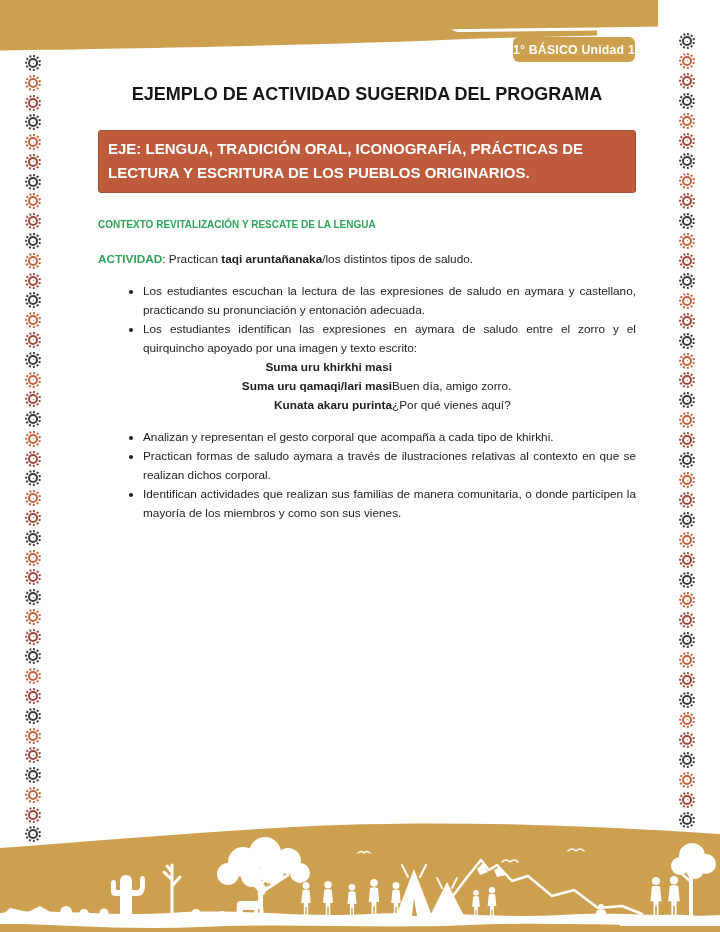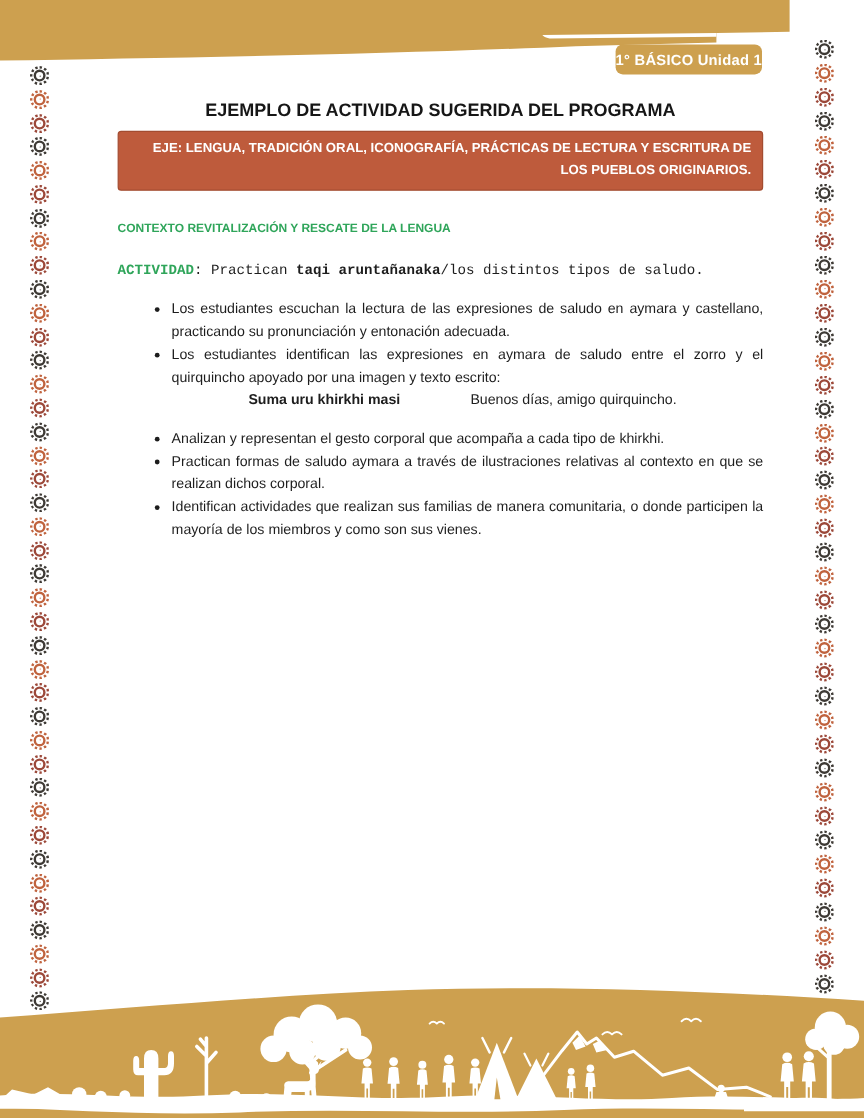--- a/index.html
+++ b/index.html
@@ -23,35 +23,35 @@
   }
   
   .motif-col{position:absolute;display:flex;flex-direction:column;justify-content:space-between;width:16px;}
   #left-col{left:25px;top:55px;height:788px;}
   #right-col{left:679px;top:33px;height:795px;}
   .motif{width:16px;height:16px;box-sizing:border-box;border:2px dotted var(--c);border-radius:50%;position:relative;flex:0 0 auto;}
   .motif::before{content:"";position:absolute;inset:1px;border:2px solid var(--c);border-radius:50%;}
   .motif::after{content:"";position:absolute;inset:5.5px;background:var(--c);border-radius:50%;}
   
   .content{position:absolute;left:98px;top:84px;width:538px;}
-  .doc-title{margin:0 0 8px 0;text-align:center;font-size:15px;font-weight:bold;color:#161616;}
+  .doc-title{margin:0 0 25px 0;text-align:center;font-size:18px;font-weight:bold;color:#161616;}
   .eje-banner{
     background:var(--orange,#BE5B3C);border:1px solid #a34c30;border-radius:3px;
-    color:#fff;font-weight:bold;font-size:11px;line-height:1.6;
-    padding:6px 9px 7px 9px;margin-bottom:26px;text-align:right;
+    color:#fff;font-weight:bold;font-size:15px;line-height:1.6;
+    padding:6px 9px 7px 9px;margin-bottom:26px;
   }
   .context-heading{color:var(--green,#2FA55A);font-weight:bold;font-size:10px;margin:0 0 22px 0;}
-  .activity-line{font-size:11.8px;margin:0 0 16px 0;font-family:Liberation Mono, monospace;}
+  .activity-line{font-size:11.8px;margin:0 0 16px 0;}
   .activity-label{color:var(--green,#2FA55A);font-weight:bold;}
   .bullets{margin:0;padding:0 0 0 45px;font-size:11.8px;line-height:19px;text-align:justify;}
   .bullets li{margin:0;padding:0;}
   .bullets li.gap-top{margin-top:13px;}
   .greets{margin:0 0 0 64px;text-align:left;}
   .greet-row{display:grid;grid-template-columns:185px 1fr;}
-  .greet-ay{font-weight:bold;}
+  .greet-ay{font-weight:bold;text-align:right;}
   
   #footer-svg{position:absolute;left:0;bottom:0;}
 </style>
 </head>
 <body>
 
 <svg id="header-svg" width="720" height="60" viewBox="0 0 720 60">
   <path class="tan" d="M0,0 H658 V26.5 L597,27.5 L597,35.5 L480,38.5 C330,45 140,48.5 0,50.5 Z"></path>
   <path class="wht" d="M452,29.2 L597,27.6 L597,30.6 L458,32 Q453,31 452,29.2 Z"></path>
 </svg>
@@ -156,21 +156,28 @@
 
   <ul class="bullets">
     <li>
       <span>Los estudiantes escuchan la lectura de las expresiones de saludo en aymara y castellano, practicando su pronunciación y entonación adecuada.</span>
     </li>
     <li>
       <span>Los estudiantes identifican las expresiones en aymara de saludo entre el zorro y el quirquincho apoyado por una imagen y texto escrito:</span>
       <div class="greets">
         <div class="greet-row">
           <span class="greet-ay">Suma uru khirkhi masi</span>
-          <span class="greet-es">Buenos días, amigo quirquincho.</span>
+        </div>
+        <div class="greet-row">
+          <span class="greet-ay">Suma uru qamaqi/lari masi</span>
+          <span class="greet-es">Buen día, amigo zorro.</span>
+        </div>
+        <div class="greet-row">
+          <span class="greet-ay">Kunata akaru purinta</span>
+          <span class="greet-es">¿Por qué vienes aquí?</span>
         </div>
       </div>
     </li>
     <li class="gap-top">
       <span>Analizan y representan el gesto corporal que acompaña a cada tipo de khirkhi.</span>
     </li>
     <li>
       <span>Practican formas de saludo aymara a través de ilustraciones relativas al contexto en que se realizan dichos corporal.</span>
     </li>
     <li>

